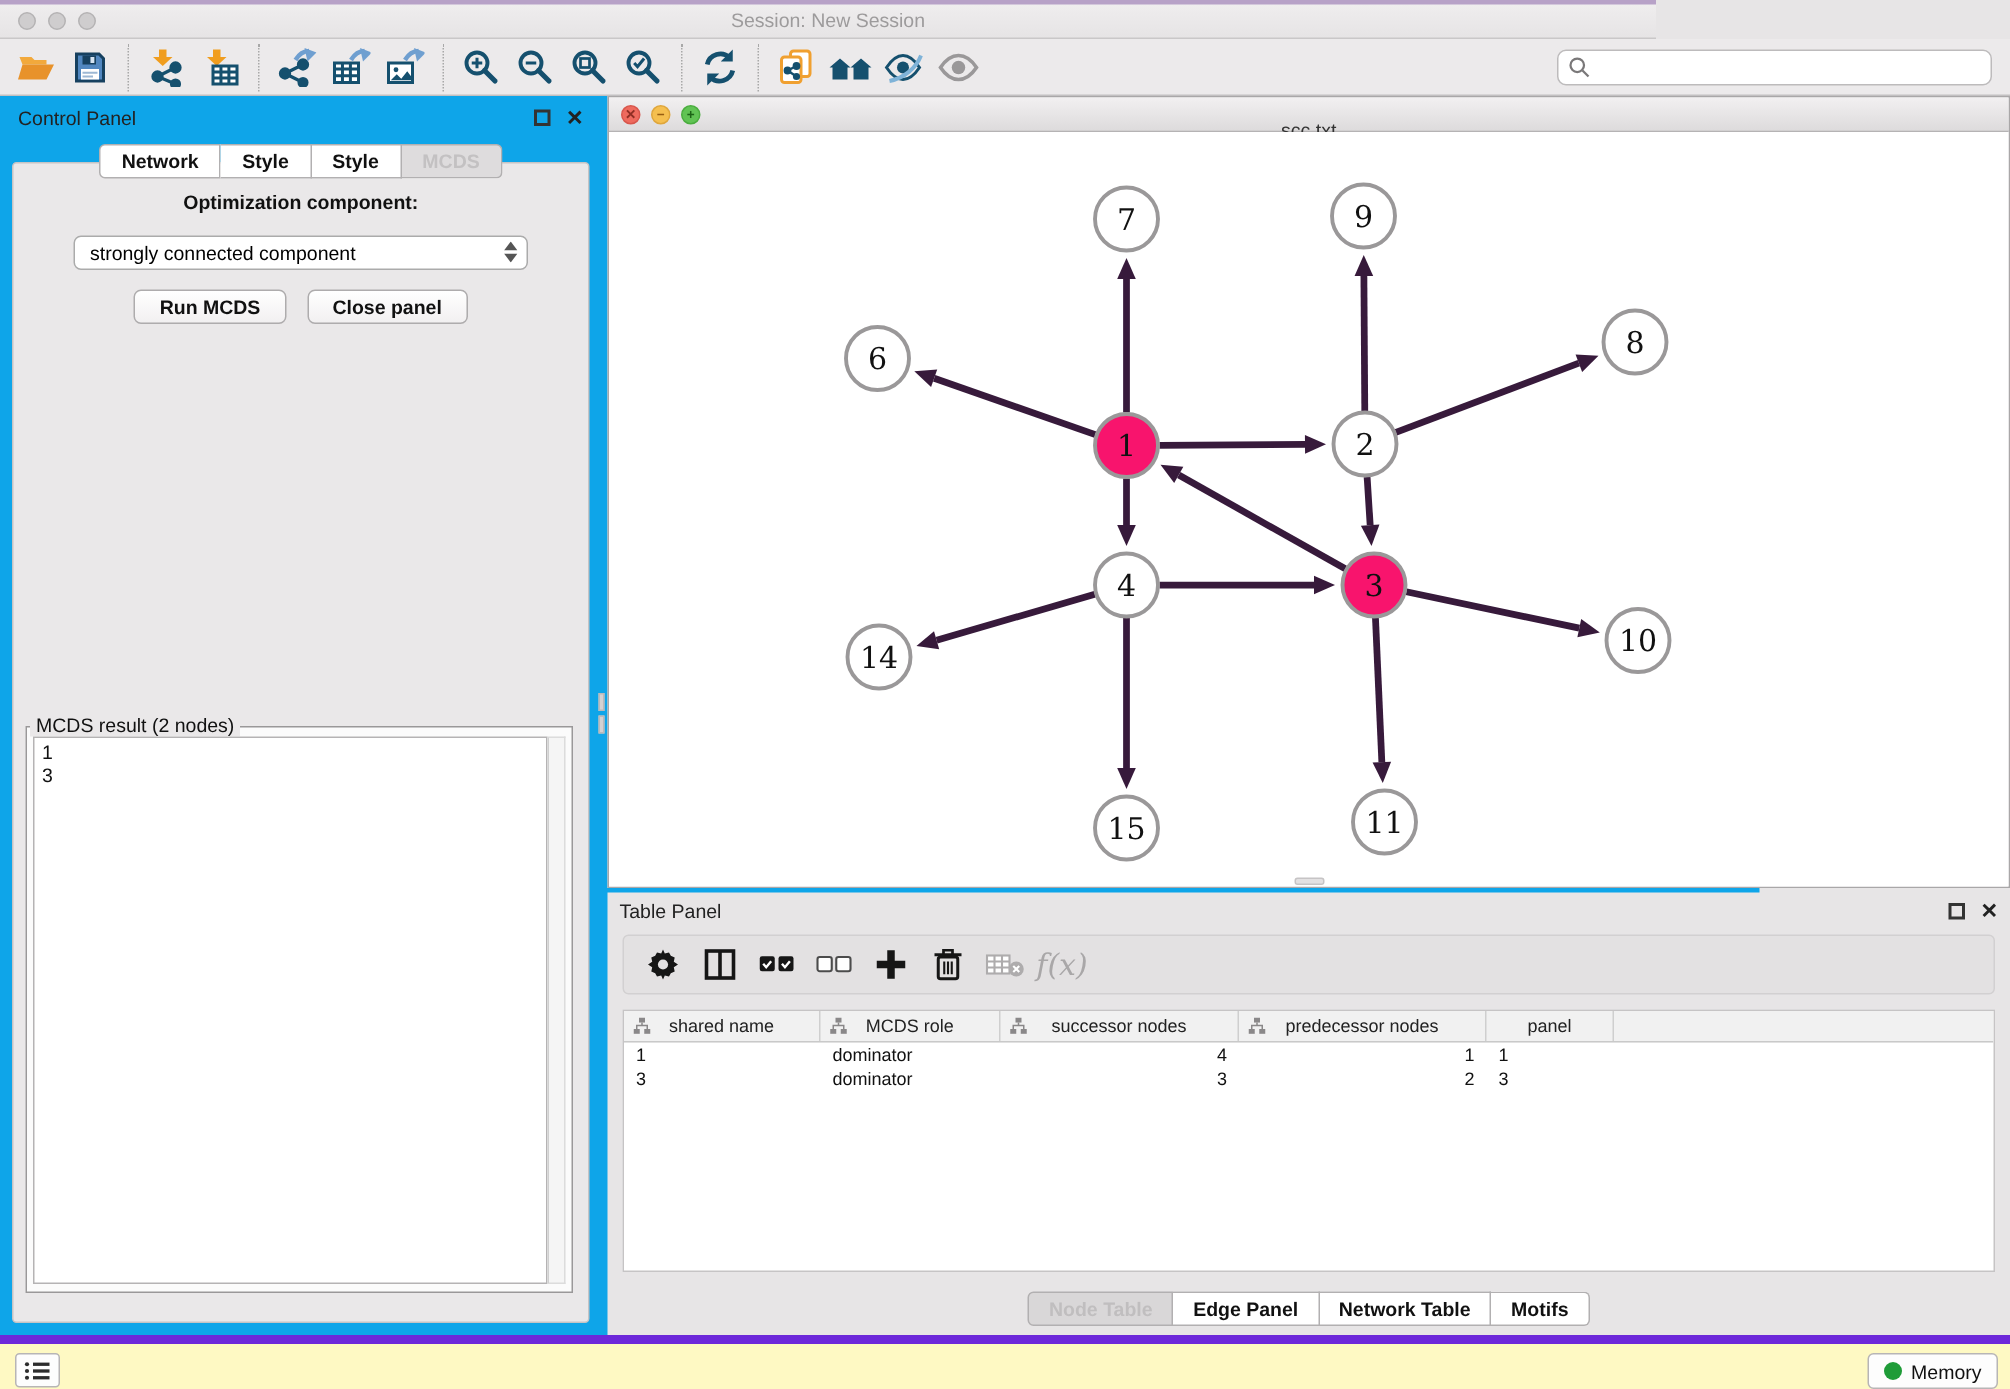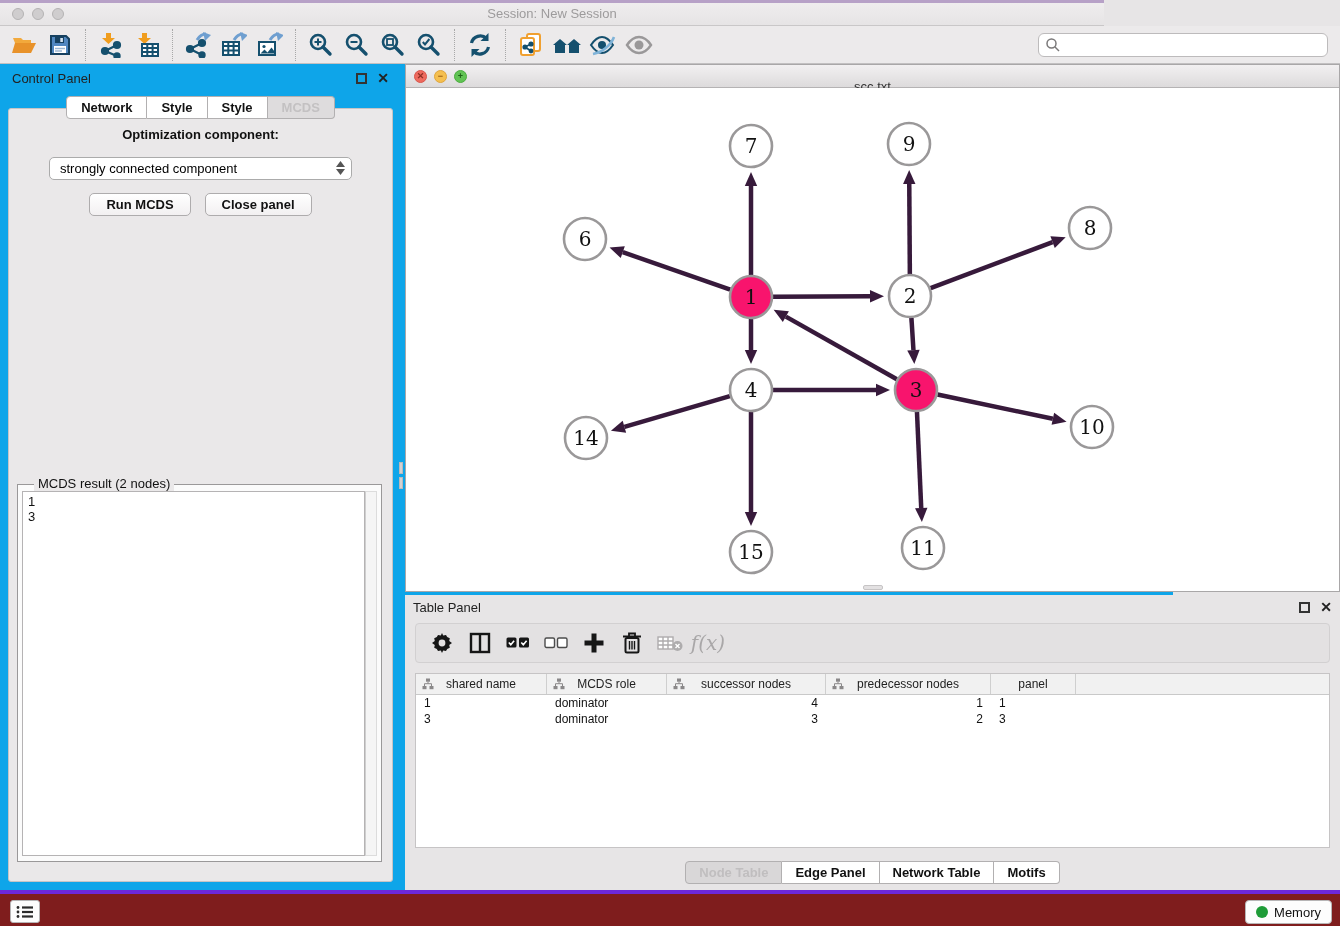--- a/index.html
+++ b/index.html
@@ -44,21 +44,21 @@
   .opt-label { text-align:center; margin-top:18px; font-size:13px; font-weight:bold; color:#111; }
   .select-box { position:absolute; left:40px; right:40px; top:48px; height:23px; background:#fff;
     border:1px solid #ababab; border-radius:5px; display:flex; align-items:center;
     font-size:13px; padding-left:10px; cursor:pointer; }
   .select-box .chevrons { position:absolute; right:6px; top:3px; display:flex; flex-direction:column; gap:2px; }
   .cp-buttons { position:absolute; left:0; right:0; top:84px; display:flex; justify-content:center; gap:14px; }
   .mac-btn { background:linear-gradient(#ffffff,#f2f0f1); border:1px solid #aeacad; border-radius:5px;
     font-size:13px; font-weight:bold; color:#111; padding:3px 16px; cursor:pointer; }
   .result-fieldset { position:absolute; left:8px; right:10px; top:375px; height:378px;
     border:1px solid #9a9899; background:#fbfbfb; }
-  .result-legend { position:absolute; left:16px; top:-9px; background:#eae8e9; padding:0 4px;
+  .result-legend { position:absolute; left:2px; top:-9px; background:#eae8e9; padding:0 4px;
     font-size:13px; color:#111; }
   .result-text { position:absolute; left:4px; top:6px; right:16px; bottom:5px; background:#fff;
     border:1px solid #b5b3b4; font-size:13px; color:#111; padding:2px 5px; white-space:pre; overflow:hidden; }
   .result-scrollbar { position:absolute; right:4px; top:6px; width:12px; bottom:5px;
     background:#f5f5f5; border:1px solid #dcdcdc; border-left:1px solid #cfcfcf; }
 
   
   .v-splitter { position:absolute; left:397px; top:0; width:8px; height:826px; }
   .v-splitter .grip { position:absolute; left:2px; width:4px; height:12px; background:#d3d1d2; border:1px solid #bbb9ba; }
 
@@ -94,21 +94,21 @@
   .td-cell { font-size:12px; color:#111; padding:0 8px; overflow:hidden; white-space:nowrap; line-height:16px; }
   .tp-tabs { position:absolute; left:0; right:0; top:266px; display:flex; justify-content:center; }
   .tp-tab { font-size:13px; font-weight:bold; padding:3px 13px; background:#fff; color:#111;
     border:1px solid #b2b0b1; border-left-width:0; cursor:pointer; }
   .tp-tab:first-child { border-left-width:1px; border-radius:4px 0 0 4px; }
   .tp-tab:last-child { border-radius:0 4px 4px 0; }
   .tp-tab.selected { background:#d9d7d8; color:#c0bebf; }
 
   
   .statusbar { position:absolute; left:0; top:890px; width:1340px; height:36px;
-    background:#7f1d1d; border-top:4px solid #6d28d9; }
+    background:#fef9c3; border-top:6px solid #6d28d9; }
   .list-btn { position:absolute; left:10px; top:6px; width:30px; height:23px; background:#fdfdfd;
     border:1px solid #b7b5b6; border-radius:3px; display:flex; align-items:center; justify-content:center; cursor:pointer; }
   .memory-btn { position:absolute; right:8px; top:6px; height:24px; background:#fdfdfd;
     border:1px solid #b7b5b6; border-radius:4px; display:flex; align-items:center; gap:6px;
     padding:0 10px; font-size:13px; color:#111; cursor:pointer; }
   .memory-dot { width:12px; height:12px; border-radius:50%; background:#1f9c38; }
 </style>
 </head>
 <body>
 

